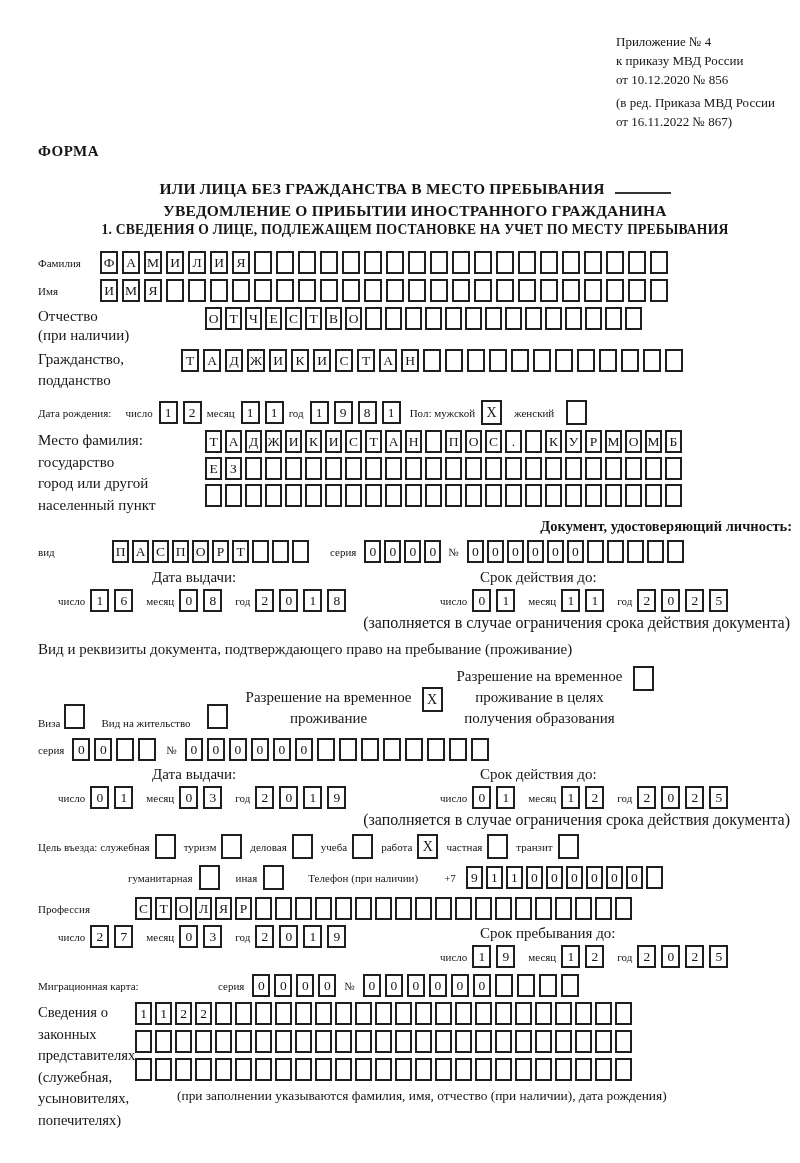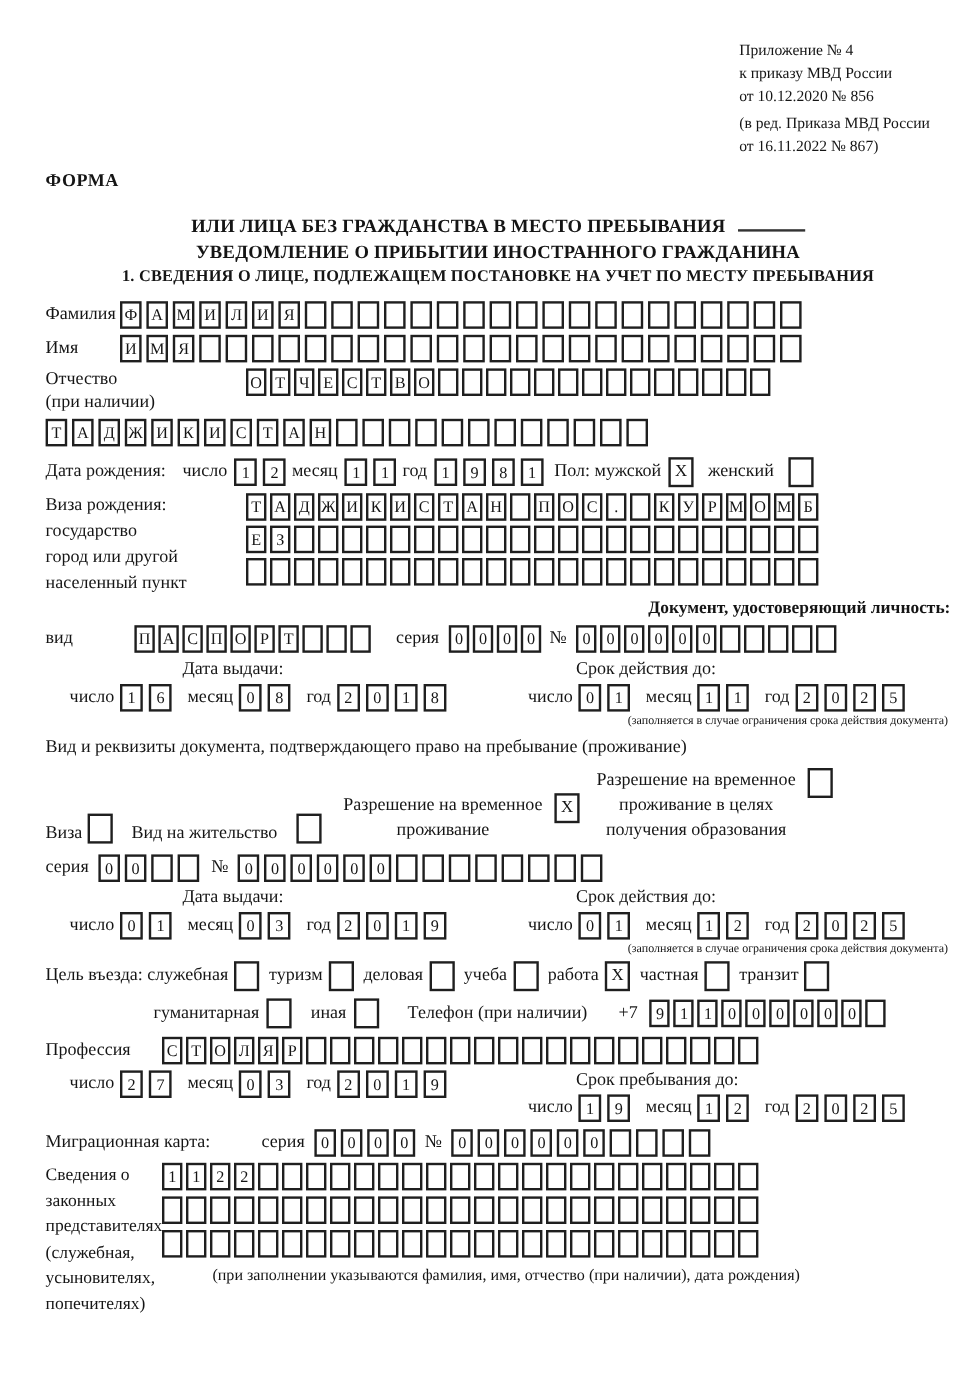--- a/index.html
+++ b/index.html
@@ -7,21 +7,21 @@
   body{width:800px;height:1163px;font-family:"Liberation Serif","DejaVu Serif",serif;color:#151515}
   .page{position:relative;width:800px;height:1163px;background:#fff;padding:32px 8px 0 38px;overflow:hidden}
 
   .appendix{margin-left:578px;font-size:13px;line-height:19px;white-space:nowrap}
   .ap-note{margin-top:4px}
   .forma{text-align:left;padding-right:34px;font-weight:bold;font-size:15px;margin-top:12px;letter-spacing:.5px}
   .title{text-align:center;font-weight:bold;font-size:15.5px;line-height:22px;margin-top:18px;letter-spacing:.2px}
   .blank-line{display:inline-block;width:56px;border-bottom:2px solid #333;margin-left:10px;height:14px}
   .section-title{text-align:center;font-weight:bold;font-size:13.6px;margin-bottom:13px;letter-spacing:.2px}
 
-  .lbl{font-size:15px;flex:none;white-space:nowrap}
+  .lbl{font-size:11px;flex:none;white-space:nowrap}
   .row{display:flex;align-items:center;margin-bottom:5px}
   .cells{display:inline-flex;flex:none}
   .cell{flex:none;display:inline-flex;align-items:center;justify-content:center;width:18px;height:23px;border:2px solid #1f1f1f;margin-right:4px;font-size:13.5px;background:#fff}
   .tight .cell{width:17px;margin-right:3px}
   .dcells .cell{width:19px;margin-right:5px}
   .cb .cell{width:21px;height:25px;margin-right:0;font-size:14px}
 
   .w62{width:62px}.w66{width:66px}.w97{width:97px}.w143{width:143px}.w150{width:152px}.w167{width:167px}
   .ml4{margin-left:4px}.ml6{margin-left:6px}.ml8{margin-left:8px}.ml10{margin-left:10px}
   .ml12{margin-left:12px}.ml14{margin-left:14px}.ml16{margin-left:16px}.ml18{margin-left:18px}
@@ -40,21 +40,21 @@
   .vidrow{margin-bottom:6px}
 
   .dates{display:flex;margin-bottom:1px}
   .dg{flex:none}
   .dg-left{width:382px}
   .cap{font-size:15px;margin-bottom:3px;padding-left:114px}
   .cap-r{padding-left:60px}
   .datefields{display:flex;align-items:center;padding-left:20px}
   .datefields .lbl{margin-right:5px}
   .datefields .cells{margin-right:8px}
-  .note-right{font-size:10px;text-align:right;padding-right:2px;margin-bottom:5px;margin-top:2px}
+  .note-right{font-size:16px;text-align:right;padding-right:2px;margin-bottom:5px;margin-top:2px}
 
   .plain{font-size:15px;line-height:24px}
   .cbrow{display:flex;align-items:flex-end;margin-top:5px;margin-bottom:9px}
   .cbblock{display:flex;align-items:flex-start}
   .cbtext{font-size:15px;line-height:21px;text-align:center}
 
   .purpose .lbl{margin-right:5px}
   .purpose .cb{margin-right:8px}
   .purpose{margin-bottom:6px}
   .purpose2{margin-bottom:7px}
@@ -177,20 +177,24 @@
         <span class="cell"></span>
         <span class="cell"></span>
         <span class="cell"></span>
         <span class="cell"></span>
         <span class="cell"></span>
         <span class="cell"></span>
       </span>
   </div>
 
   <div class="fieldblock cz">
+    <div class="labels w143">
+      <div>Гражданство,</div>
+      <div>подданство</div>
+    </div>
     <span class="cells">
         <span class="cell">Т</span>
         <span class="cell">А</span>
         <span class="cell">Д</span>
         <span class="cell">Ж</span>
         <span class="cell">И</span>
         <span class="cell">К</span>
         <span class="cell">И</span>
         <span class="cell">С</span>
         <span class="cell">Т</span>
@@ -235,21 +239,21 @@
         <span class="cell">X</span>
       </span>
     <span class="lbl ml12">женский</span>
     <span class="cells cb ml12">
         <span class="cell"></span>
       </span>
   </div>
 
   <div class="fieldblock bp">
     <div class="labels w167">
-      <div>Виза рождения:</div>
+      <div>Место фамилия:</div>
       <div>государство</div>
       <div>город или другой</div>
       <div>населенный пункт</div>
     </div>
     <div class="bp-rows">
       <div class="cells tight bp-row">
           <span class="cell">Т</span>
           <span class="cell">А</span>
           <span class="cell">Д</span>
           <span class="cell">Ж</span>

